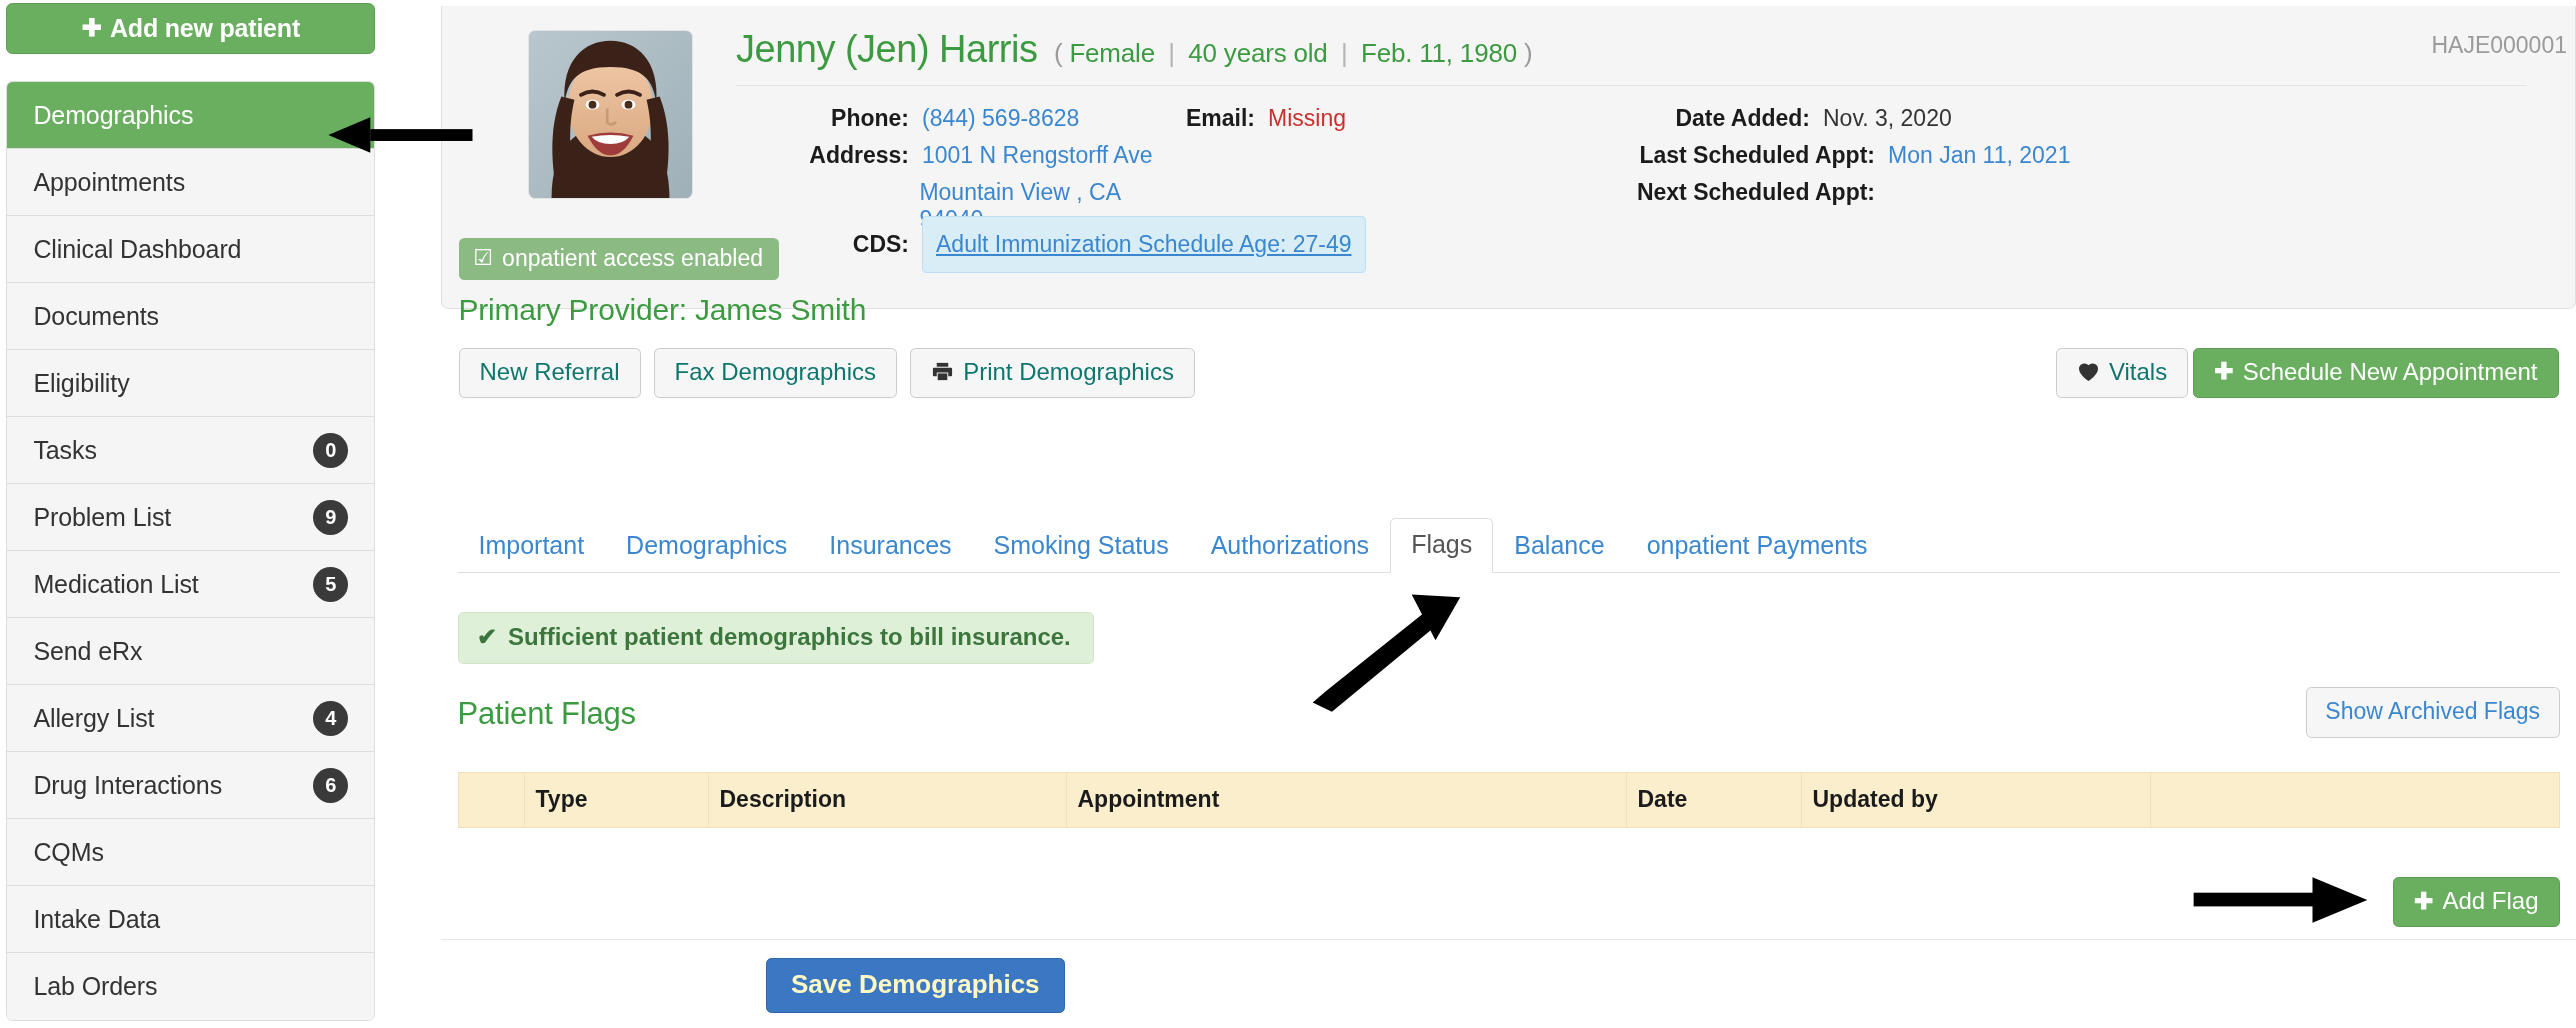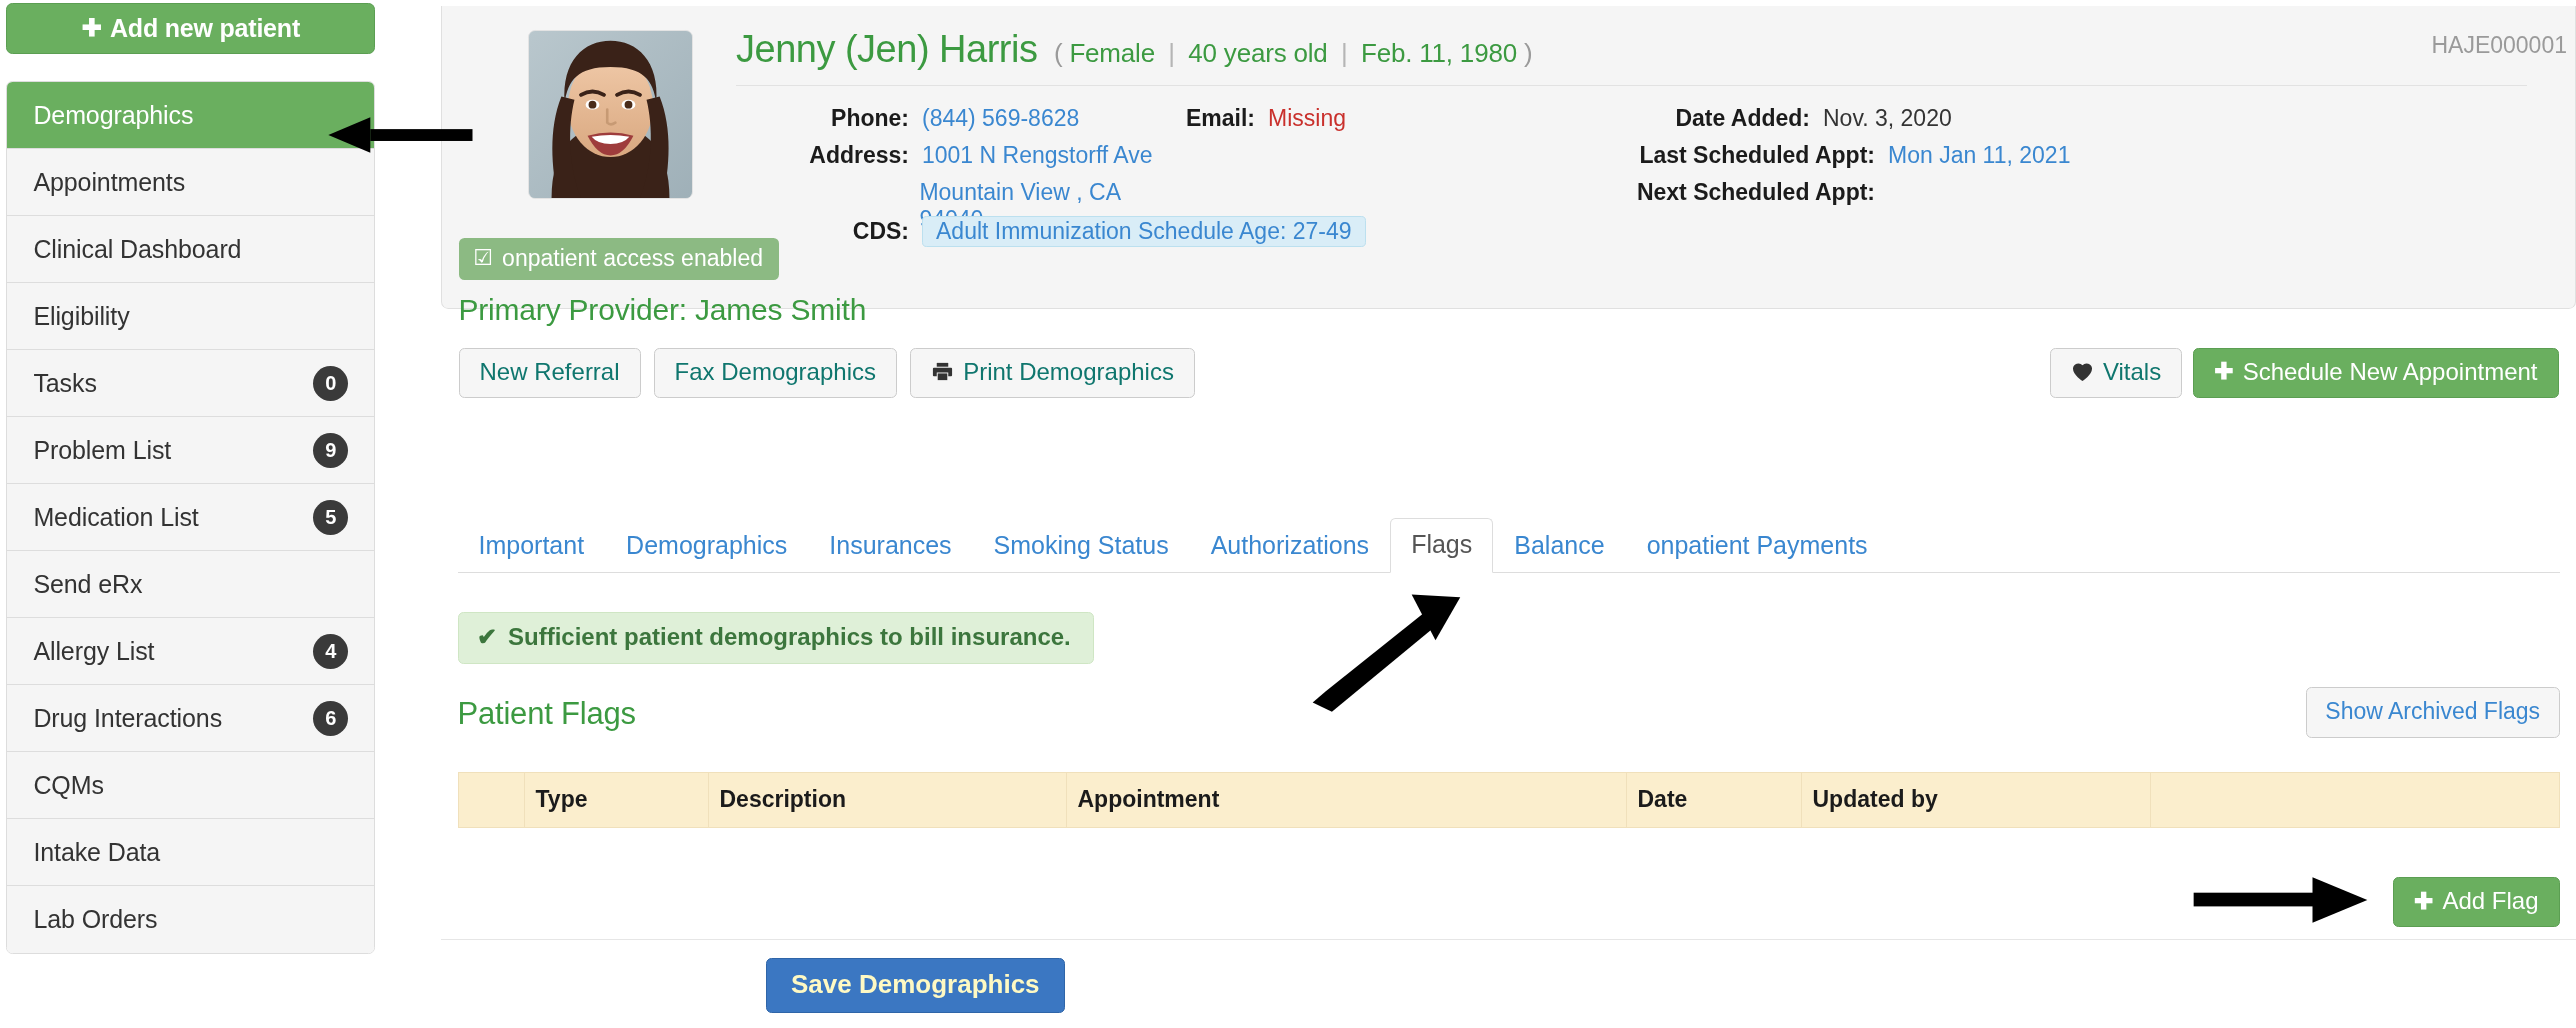--- a/index.html
+++ b/index.html
@@ -130,24 +130,25 @@
   .info-right { display:flex;justify-content:flex-end; }
   .info-right .info-lab { width: 322px; }
 
   .cds-row { display:flex; align-items:center; margin-top: 5.5px;}
   .cds-lab { width: 173px; text-align:right; font-weight:bold; font-size:23px; color:#1b1b1b;}
   .cds-box {
     margin-left: 13px;
     background: #d9edf7;
     border: 0.9px solid #bce0ef;
     border-radius: 4.6px;
-    padding: 1px 13px;
+    padding: 14px 13px;
     font-size: 23px;
     color: #3a87d0;
     cursor: pointer;
+    text-decoration: underline;
   }
 
   .onpatient-badge {
     position: absolute; left: 16.5px; top: 232px;
     background: #8cba83;
     border-radius: 5.5px;
     color: #ffffff;
     font-size: 23px;
     padding: 7.3px 16.5px 8.3px 14.7px;
     display: flex; align-items: center;
@@ -172,21 +173,21 @@
     color: #0f766e;
     padding: 9.2px 20px 11px 20px;
     cursor: pointer;
     display:flex; align-items:center;
     white-space: nowrap;
   }
   .btn .ic { margin-right: 9.2px; display:inline-flex; }
 
   .right-btns {
     position: absolute; right: 16.5px; top: 342px;
-    display: flex; gap: 11px;
+    display: flex; gap: 5px;
   }
   .btn-green {
     background: #6aaf5f;
     border: 0.9px solid #5b9e52;
     border-radius: 5.5px;
     color: #ffffff;
     font-size: 24px;
     padding: 9.2px 20px 11px 20px;
     cursor: pointer;
     display:flex; align-items:center;
@@ -314,20 +315,23 @@
   </div>
   <div class="nav-list">
     <div class="nav-item active">
       <span class="label">Demographics</span>
     </div>
     <div class="nav-item">
       <span class="label">Appointments</span>
     </div>
     <div class="nav-item">
       <span class="label">Clinical Dashboard</span>
+    </div>
+    <div class="nav-item">
+      <span class="label">Documents</span>
     </div>
     <div class="nav-item">
       <span class="label">Eligibility</span>
     </div>
     <div class="nav-item">
       <span class="label">Tasks</span>
       <span class="nav-badge">0</span>
     </div>
     <div class="nav-item">
       <span class="label">Problem List</span>

